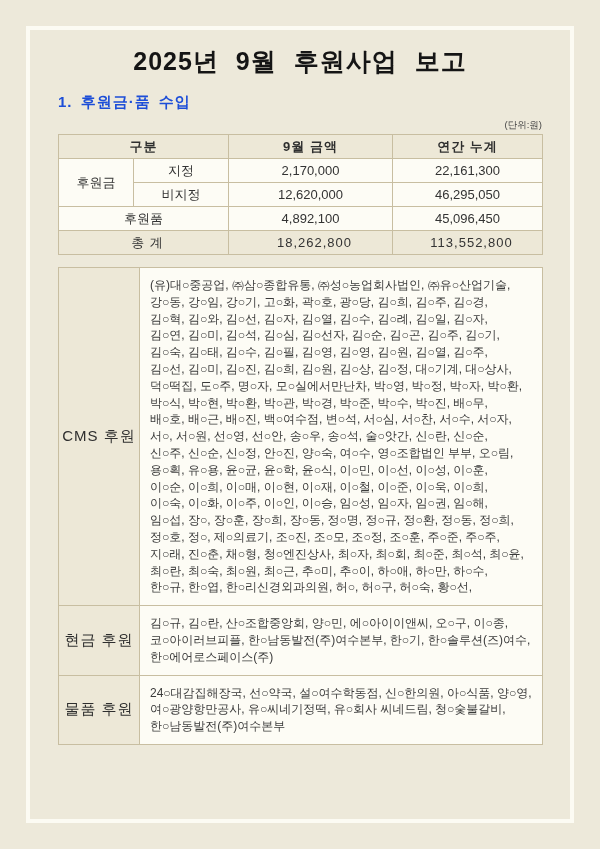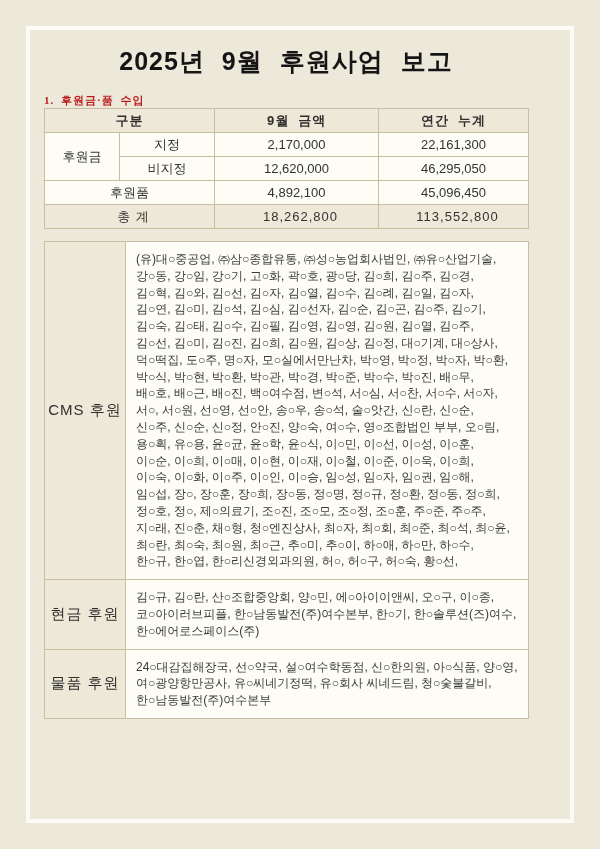--- a/index.html
+++ b/index.html
@@ -9,47 +9,47 @@
     font-family:"Liberation Sans","DejaVu Sans",sans-serif;
     color:#333;
     position:relative;
     overflow:hidden;
   }
   .frame{
     position:absolute;left:26px;top:26px;right:26px;bottom:26px;
     border:4px solid #FCFBF3;
     pointer-events:none;
   }
-  .container{margin:0 44px;width:484px;}
+  .container{margin:0 58px;width:484px;}
   h1.title{
     margin:0;padding-top:45px;
     text-align:center;
     font-size:25px;font-weight:bold;color:#151515;
     letter-spacing:1px;word-spacing:9px;
   }
   .sec-heading{
     margin:15px 0 0 0;
-    font-size:11px;font-weight:bold;color:#b91c1c;
-    letter-spacing:1px;word-spacing:3px;font-family:Liberation Serif, serif;
+    font-size:15px;font-weight:bold;color:#1d4ed8;
+    letter-spacing:1px;word-spacing:3px;
   }
   .unit-note{
     margin-top:7px;margin-bottom:2px;
     text-align:right;
     font-size:9.5px;color:#444;
   }
   table{border-collapse:collapse;width:484px;table-layout:fixed;}
   td,th{
     border:1px solid #C8BEA1;
     font-size:13px;font-weight:normal;
     text-align:center;vertical-align:middle;
     background:#FDFCF5;
     padding:0;
   }
   .t1 td,.t1 th{height:23px;}
-  .t1 th{font-weight:bold;color:#2e2e2e;letter-spacing:1px;font-family:Liberation Mono, monospace;}
+  .t1 th{font-weight:bold;color:#2e2e2e;letter-spacing:1px;}
   .shade,.t1 tr.shade th,.t1 tr.shade td,td.lbl{background:#EDE8D7;}
   .t1 tr.shade td{letter-spacing:1px;padding-left:8px;}
   .t2{margin-top:12px;}
   .t2 td.lbl{
     width:81px;font-size:15px;letter-spacing:1px;color:#2e2e2e;
   }
   .t2 td.content{
     text-align:left;
     font-size:12px;line-height:16.8px;
     padding:9px 8px 9px 10px;
@@ -62,20 +62,21 @@
 <body>
 
 <div class="frame"></div>
 
 <div class="container">
 
   <h1 class="title">2025년 9월 후원사업 보고</h1>
 
   <div class="sec-heading">1. 후원금·품 수입</div>
 
+  <div class="unit-note">(단위:원)</div>
 
   <table class="t1">
     <colgroup>
       <col style="width:75px">
         <col style="width:95px">
         <col style="width:164px">
         <col style="width:150px">
     </colgroup>
     <tbody>
       <tr class="shade">

